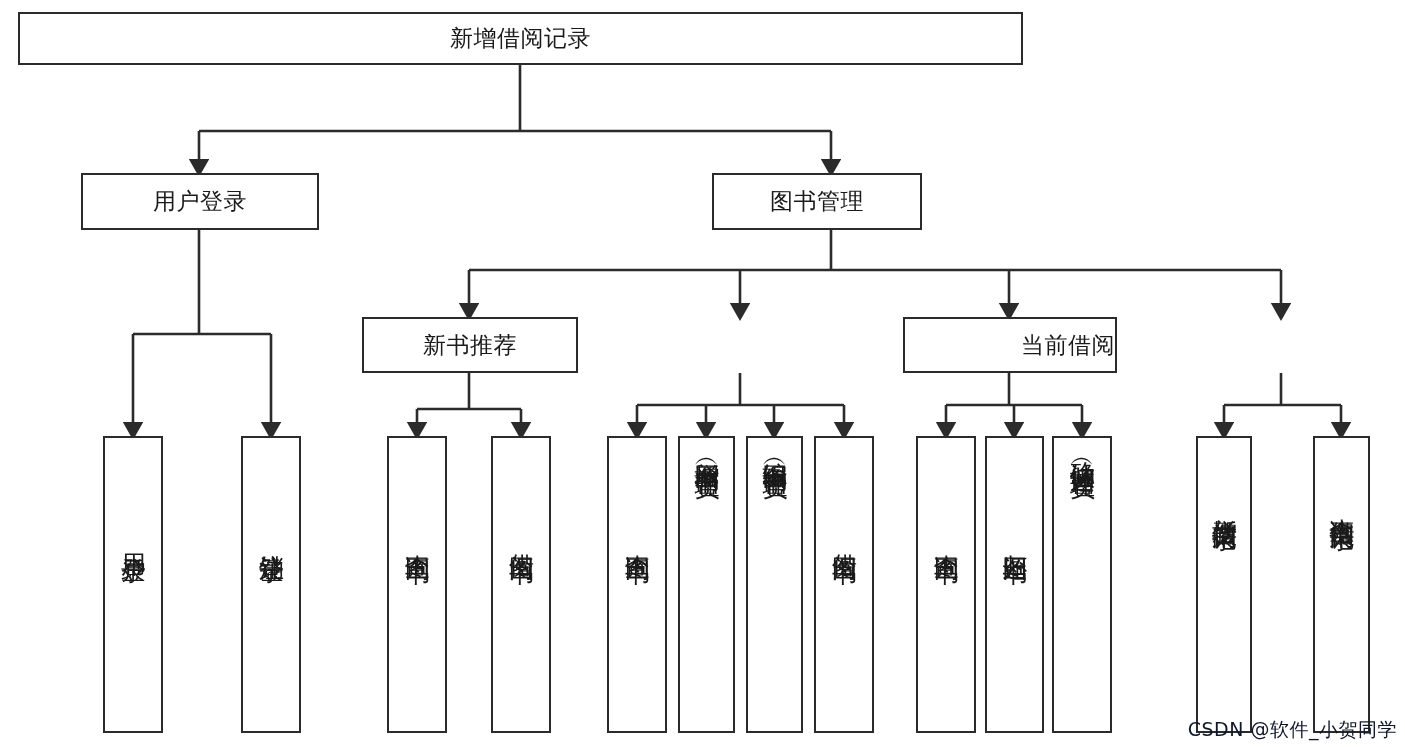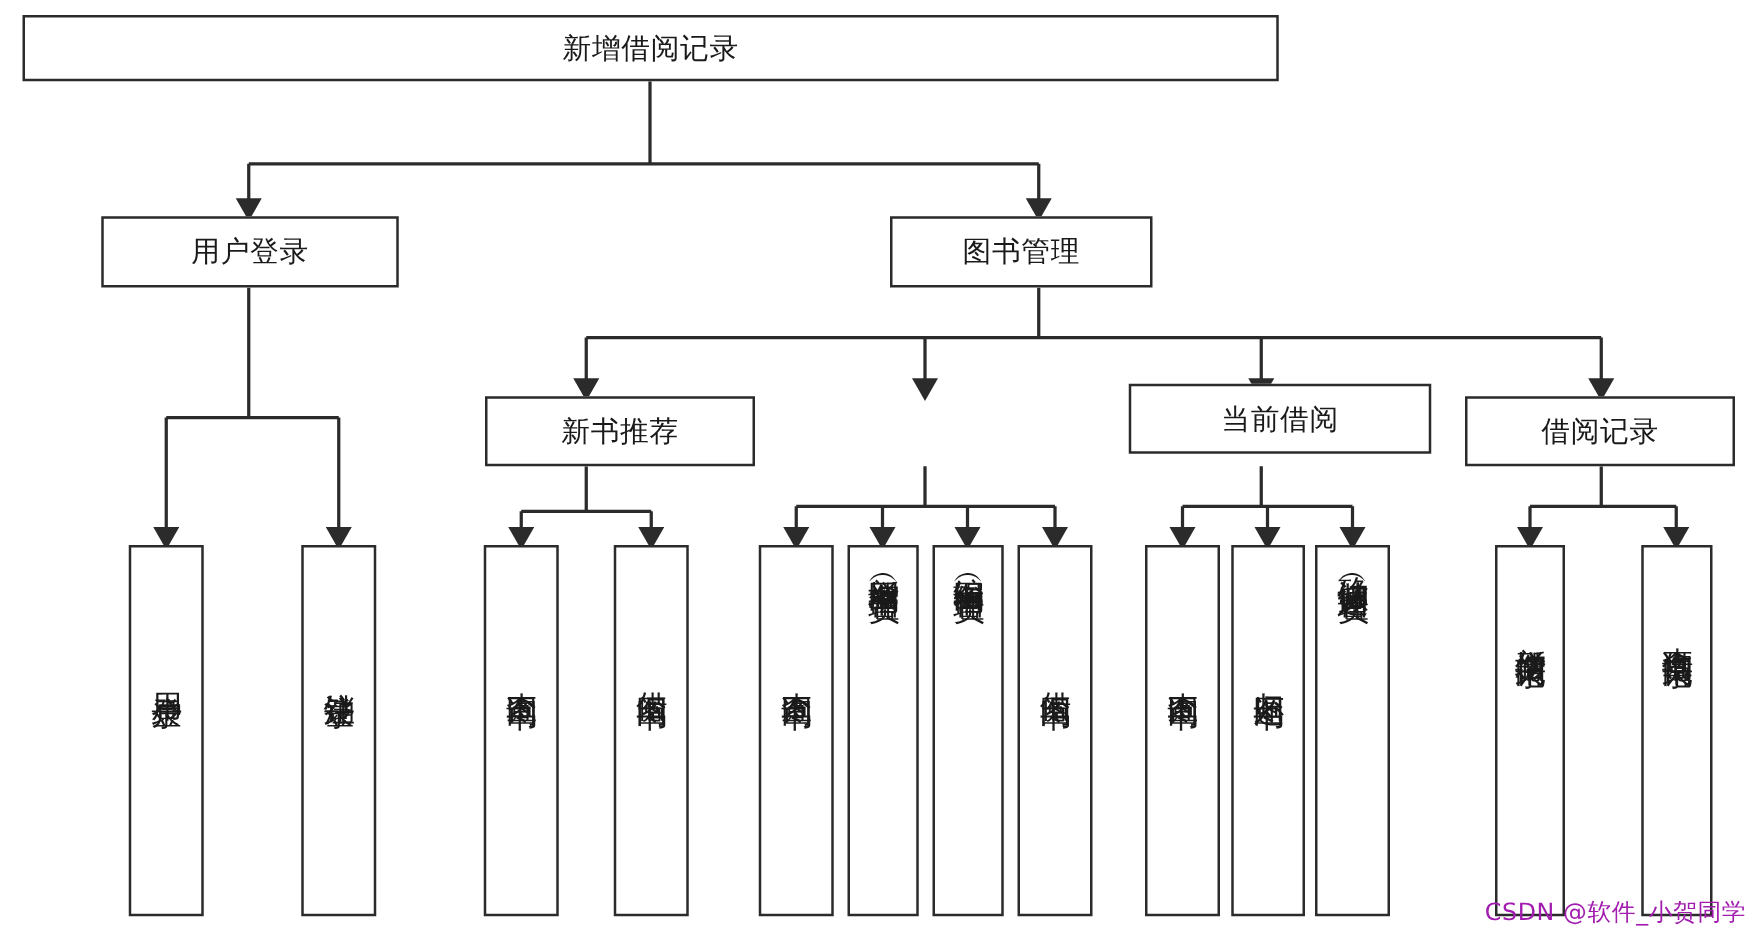--- a/index.html
+++ b/index.html
@@ -56,21 +56,21 @@
     margin-top: 56px;
   }
   .node.v.mid3 .vtext {
     margin-top: 92px;
   }
   .watermark {
     position: absolute;
     right: 8px;
     bottom: 4px;
     font-size: 19px;
-    color: #a21caf;
+    color: #0f172a;
     letter-spacing: 0.5px;
     white-space: nowrap;
   }
 </style>
 </head>
 <body>
 
 <div id="canvas">
 
   <svg id="edges" viewBox="0 0 1405 747">
@@ -129,28 +129,25 @@
     <span>新增借阅记录</span>
   </div>
 
   <div class="node h" style="left:81px; top:173px; width:238px; height:57px;">
     <span>用户登录</span>
   </div>
   <div class="node h" style="left:712px; top:173px; width:210px; height:57px;">
     <span>图书管理</span>
   </div>
 
-  <div class="node h" style="left:362px; top:317px; width:216px; height:56px;margin-left:26px;">
+  <div class="node h" style="left:362px; top:317px; width:216px; height:56px;">
     <span>新书推荐</span>
   </div>
-  <div class="node h" style="left:903px; top:307px; width:242px; height:56px;">
+  <div class="node h" style="left:903px; top:317px; width:214px; height:56px;justify-content:flex-end;">
     <span>当前借阅</span>
-  </div>
-  <div class="node h" style="left:1172px; top:317px; width:216px; height:56px;">
-    <span>借阅记录</span>
   </div>
 
   <div class="node v mid3" style="left:103px; top:436px; width:60px; height:297px;">
     <span class="vtext">用户登录</span>
   </div>
   <div class="node v mid3" style="left:241px; top:436px; width:60px; height:297px;">
     <span class="vtext">注销登录</span>
   </div>
 
   <div class="node v mid3" style="left:387px; top:436px; width:60px; height:297px;">

